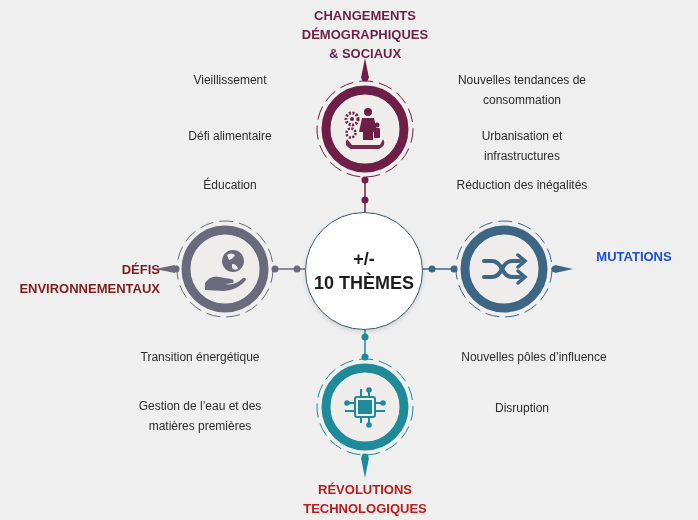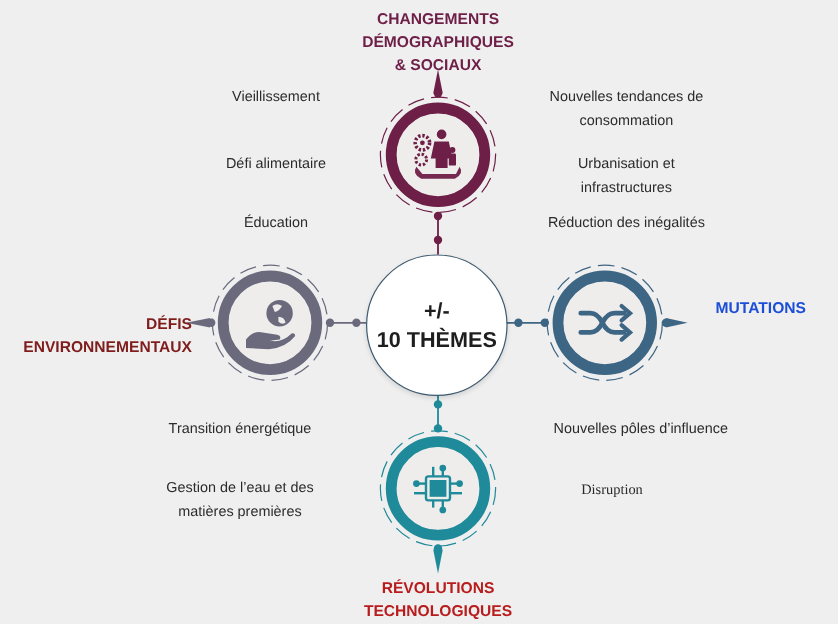--- a/index.html
+++ b/index.html
@@ -150,13 +150,13 @@
 
 <div class="txt" style="left:110px;top:347px;width:180px;">
   <div>Transition énergétique</div>
 </div>
 <div class="txt" style="left:110px;top:396px;width:180px;">
   <div>Gestion de l’eau et des</div>
   <div>matières premières</div>
 </div>
 
 <div class="txt" style="left:436px;top:347px;width:196px;">Nouvelles pôles d’influence</div>
-<div class="txt" style="left:448px;top:398px;width:124px;font-family:Liberation Serif, serif;">Disruption</div>
+<div class="txt" style="left:460px;top:398px;width:124px;">Disruption</div>
 
 </body></html>

